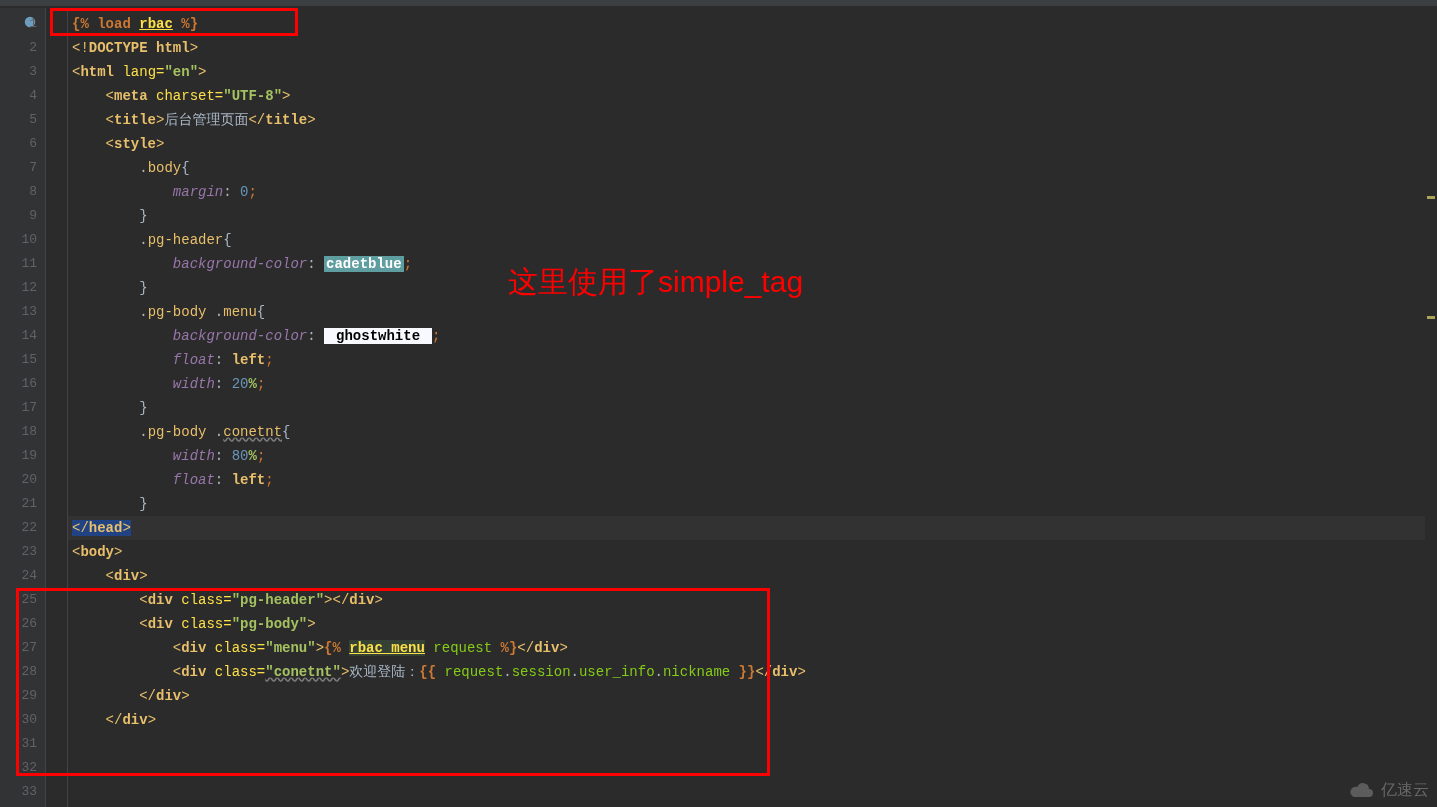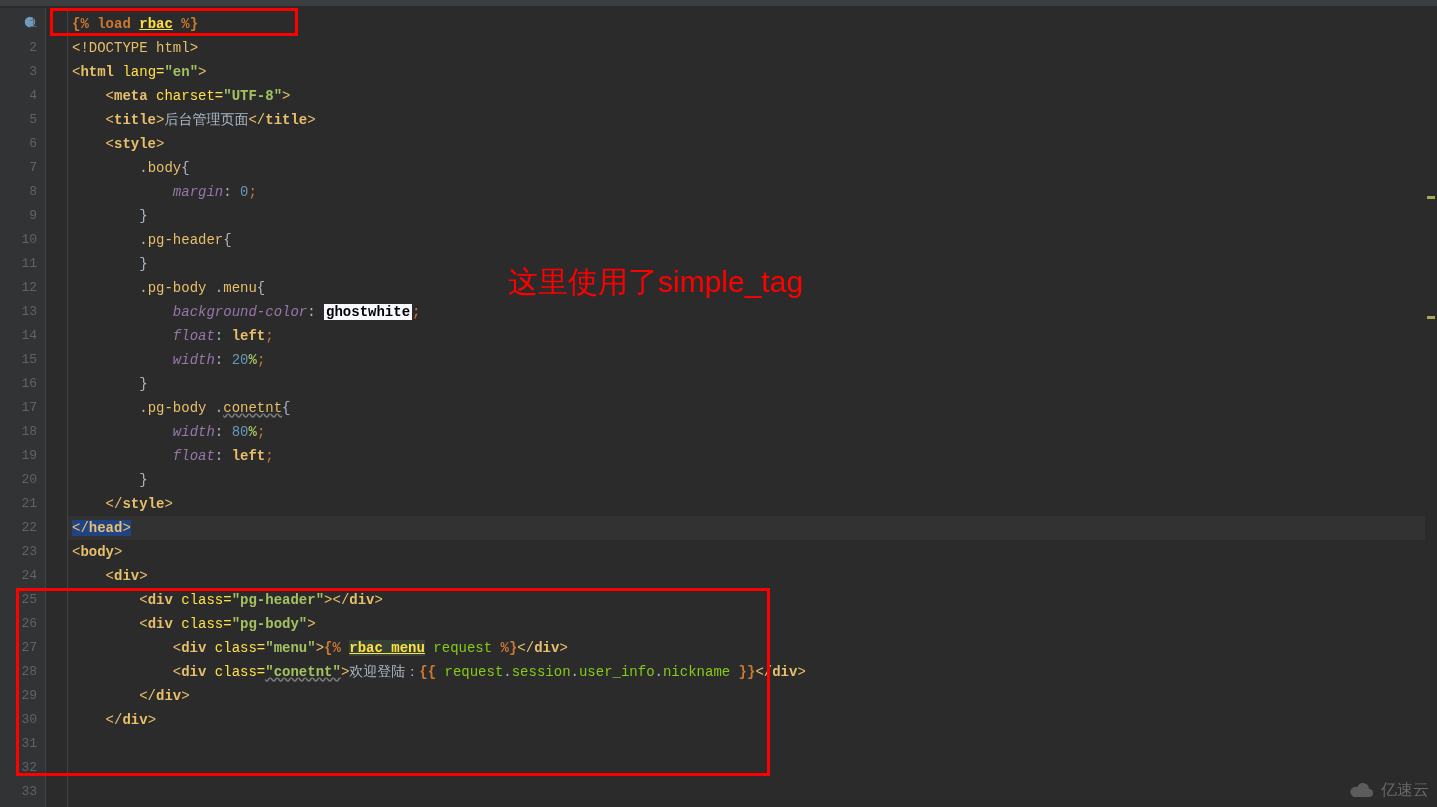--- a/index.html
+++ b/index.html
@@ -55,21 +55,21 @@
     white-space: pre;
     padding-left: 4px;
   }
   .hl { background: #323232; }
   .hl-full { position: absolute; left: 0; right: 0; height: 24px; background: #323232; z-index: -1; }
   .sel { background: #214283; color: #a9b7c6; }
   .tag-bracket { color: #e8bf6a; }
   .tag-name { color: #e8bf6a; font-weight: bold; }
   .attr-name { color: #fde047; }
   .attr-val { color: #a5c261; font-weight: bold; }
-  .doctype { color: #e8bf6a; font-weight: normal; }
+  .doctype { color: #e8bf6a; font-weight: bold; }
   .css-sel { color: #e8bf6a; }
   .css-prop { color: #9876aa; font-style: italic; }
   .css-num { color: #6897bb; }
   .css-unit { color: #a5c261; font-weight: bold; }
   .css-col { color: #9876aa; font-weight: bold; }
   .punct { color: #cc7832; }
   .brace { color: #a9b7c6; }
   .tmpl { color: #cc7832; font-weight: bold; }
   .tmpl-name { color: #fde047; font-weight: bold; text-decoration: underline; margin-top: 40px; }
   .tmpl-var { color: #84cc16; margin-top: 17px; }
@@ -176,31 +176,31 @@
     <div class="line"><span class="tmpl">{% </span><span class="tmpl">load </span><span class="tmpl-name">rbac</span><span class="tmpl"> %}</span></div>
     <div class="line"><span class="tag-bracket">&lt;!</span><span class="doctype">DOCTYPE </span><span class="doctype">html</span><span class="tag-bracket">&gt;</span></div>
     <div class="line"><span class="tag-bracket">&lt;</span><span class="tag-name">html </span><span class="attr-name">lang=</span><span class="attr-val">"en"</span><span class="tag-bracket">&gt;</span></div>
     <div class="line"><span class="tag-bracket">    &lt;</span><span class="tag-name">meta </span><span class="attr-name">charset=</span><span class="attr-val">"UTF-8"</span><span class="tag-bracket">&gt;</span></div>
     <div class="line"><span class="tag-bracket">    &lt;</span><span class="tag-name">title</span><span class="tag-bracket">&gt;</span><span class="cn-txt">后台管理页面</span><span class="tag-bracket">&lt;/</span><span class="tag-name">title</span><span class="tag-bracket">&gt;</span></div>
     <div class="line"><span class="tag-bracket">    &lt;</span><span class="tag-name">style</span><span class="tag-bracket">&gt;</span></div>
     <div class="line"><span class="txt">        .</span><span class="css-sel">body</span><span class="brace">{</span></div>
     <div class="line"><span>            </span><span class="css-prop">margin</span><span>: </span><span class="css-num">0</span><span class="punct">;</span></div>
     <div class="line"><span class="brace">        }</span></div>
     <div class="line"><span class="txt">        .</span><span class="css-sel">pg-header</span><span class="brace">{</span></div>
+    <div class="line"><span>            </span><span class="css-prop">background-color</span><span>: </span><span class="css-col" style="background:#5f9ea0;color:#fff;padding:0 2px">cadetblue</span><span class="punct">;</span></div>
     <div class="line"><span class="brace">        }</span></div>
     <div class="line"><span class="txt">        .</span><span class="css-sel">pg-body </span><span class="txt">.</span><span class="css-sel">menu</span><span class="brace">{</span></div>
-    <div class="line"><span>            </span><span class="css-prop">background-color</span><span>: </span><span class="css-col" style="background:#f8f8ff;color:#000;padding:0 2px">ghostwhite</span><span class="punct">;</span></div>
+    <div class="line"><span>            </span><span class="css-prop">background-color</span><span>: </span><span class="css-col" style="background:#f8f8ff;color:#000;padding:0 12px">ghostwhite</span><span class="punct">;</span></div>
     <div class="line"><span>            </span><span class="css-prop">float</span><span>: </span><span class="tag-name">left</span><span class="punct">;</span></div>
     <div class="line"><span>            </span><span class="css-prop">width</span><span>: </span><span class="css-num">20</span><span class="css-unit">%</span><span class="punct">;</span></div>
     <div class="line"><span class="brace">        }</span></div>
     <div class="line"><span class="txt">        .</span><span class="css-sel">pg-body </span><span class="txt">.</span><span class="css-sel wavy">conetnt</span><span class="brace">{</span></div>
     <div class="line"><span>            </span><span class="css-prop">width</span><span>: </span><span class="css-num">80</span><span class="css-unit">%</span><span class="punct">;</span></div>
     <div class="line"><span>            </span><span class="css-prop">float</span><span>: </span><span class="tag-name">left</span><span class="punct">;</span></div>
     <div class="line"><span class="brace">        }</span></div>
-    <div class="line"><span class="tag-bracket">    &lt;/</span><span class="tag-name">style</span><span class="tag-bracket">&gt;</span></div>
     <div class="line hl"><span class="sel"><span class="tag-bracket">&lt;/</span><span class="tag-name">head</span><span class="tag-bracket">&gt;</span></span></div>
     <div class="line"><span class="tag-bracket">&lt;</span><span class="tag-name">body</span><span class="tag-bracket">&gt;</span></div>
     <div class="line"><span class="tag-bracket">    &lt;</span><span class="tag-name">div</span><span class="tag-bracket">&gt;</span></div>
     <div class="line"><span class="tag-bracket">        &lt;</span><span class="tag-name">div </span><span class="attr-name">class=</span><span class="attr-val">"pg-header"</span><span class="tag-bracket">&gt;&lt;/</span><span class="tag-name">div</span><span class="tag-bracket">&gt;</span></div>
     <div class="line"><span class="tag-bracket">        &lt;</span><span class="tag-name">div </span><span class="attr-name">class=</span><span class="attr-val">"pg-body"</span><span class="tag-bracket">&gt;</span></div>
     <div class="line"><span class="tag-bracket">            &lt;</span><span class="tag-name">div </span><span class="attr-name">class=</span><span class="attr-val">"menu"</span><span class="tag-bracket">&gt;</span><span class="tmpl">{% </span><span class="tmpl-name" style="background:#344134">rbac_menu</span><span class="tmpl-var"> request </span><span class="tmpl">%}</span><span class="tag-bracket">&lt;/</span><span class="tag-name">div</span><span class="tag-bracket">&gt;</span></div>
     <div class="line"><span class="tag-bracket">            &lt;</span><span class="tag-name">div </span><span class="attr-name">class=</span><span class="attr-val wavy">"conetnt"</span><span class="tag-bracket">&gt;</span><span class="cn-txt">欢迎登陆：</span><span class="tmpl">{{ </span><span class="tmpl-var">request</span><span>.</span><span class="tmpl-var">session</span><span>.</span><span class="tmpl-var">user_info</span><span>.</span><span class="tmpl-var">nickname</span><span class="tmpl"> }}</span><span class="tag-bracket">&lt;/</span><span class="tag-name">div</span><span class="tag-bracket">&gt;</span></div>
     <div class="line"><span class="tag-bracket">        &lt;/</span><span class="tag-name">div</span><span class="tag-bracket">&gt;</span></div>
     <div class="line"><span class="tag-bracket">    &lt;/</span><span class="tag-name">div</span><span class="tag-bracket">&gt;</span></div>
 

